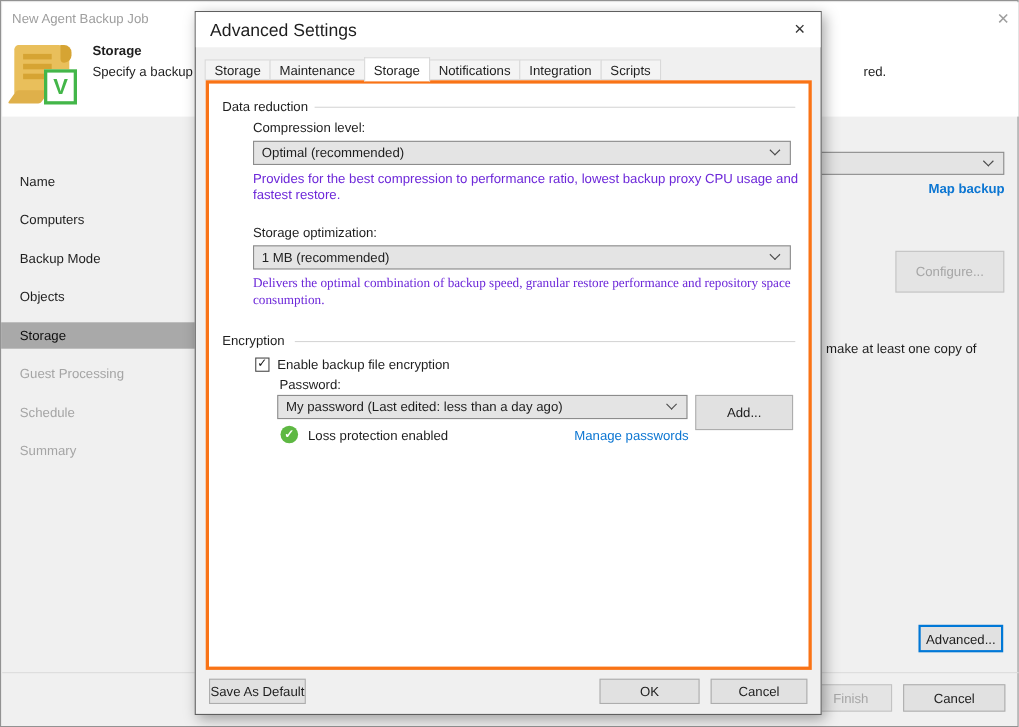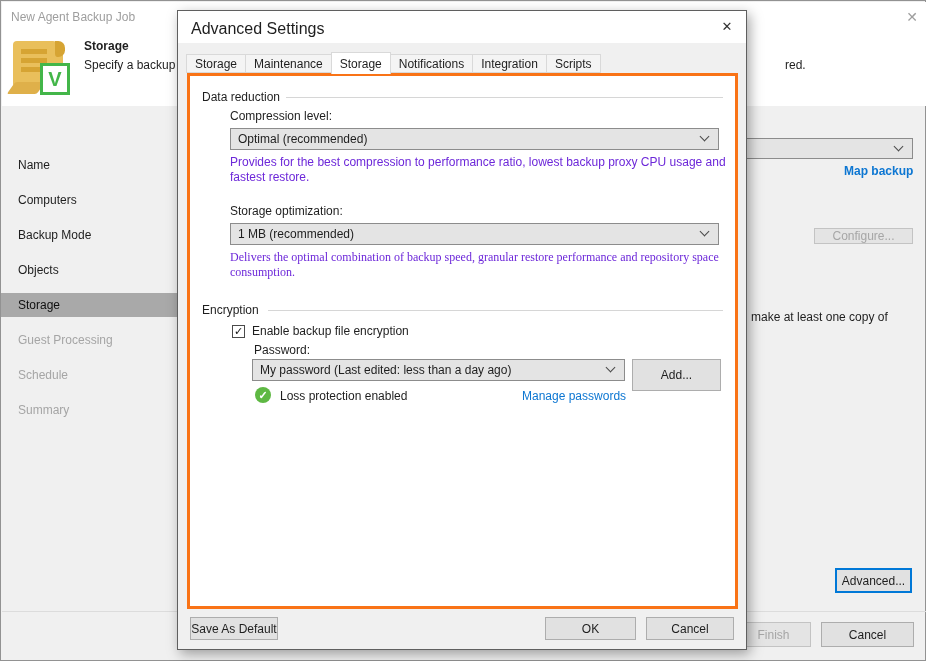--- a/index.html
+++ b/index.html
@@ -96,21 +96,21 @@
   <div class="side-item" style="top:257px;">Objects</div>
   <div class="side-item selected" style="top:292px;">Storage</div>
   <div class="side-item disabled" style="top:327px;">Guest Processing</div>
   <div class="side-item disabled" style="top:362px;">Schedule</div>
   <div class="side-item disabled" style="top:397px;">Summary</div>
 
   <div class="combo" style="left:700px;top:137px;width:212px;height:21px;">
     <span class="chev"></span>
   </div>
   <div class="link" style="position:absolute;left:843px;top:163px;font-weight:bold;">Map backup</div>
-  <div class="btn disabled" style="left:813px;top:227px;width:99px;height:16px;">Configure...</div>
+  <div class="btn disabled" style="left:813px;top:227px;width:99px;height:38px;">Configure...</div>
   <div style="position:absolute;left:750px;top:309px;white-space:nowrap;">make at least one copy of</div>
 
   <div class="btn focused" style="left:834px;top:567px;width:77px;height:25px;">Advanced...</div>
 
   <div class="sep"></div>
   <div class="btn disabled" style="left:735px;top:621px;width:75px;height:25px;">Finish</div>
   <div class="btn" style="left:820px;top:621px;width:93px;height:25px;">Cancel</div>
 </div>
 
 <div class="dialog">

